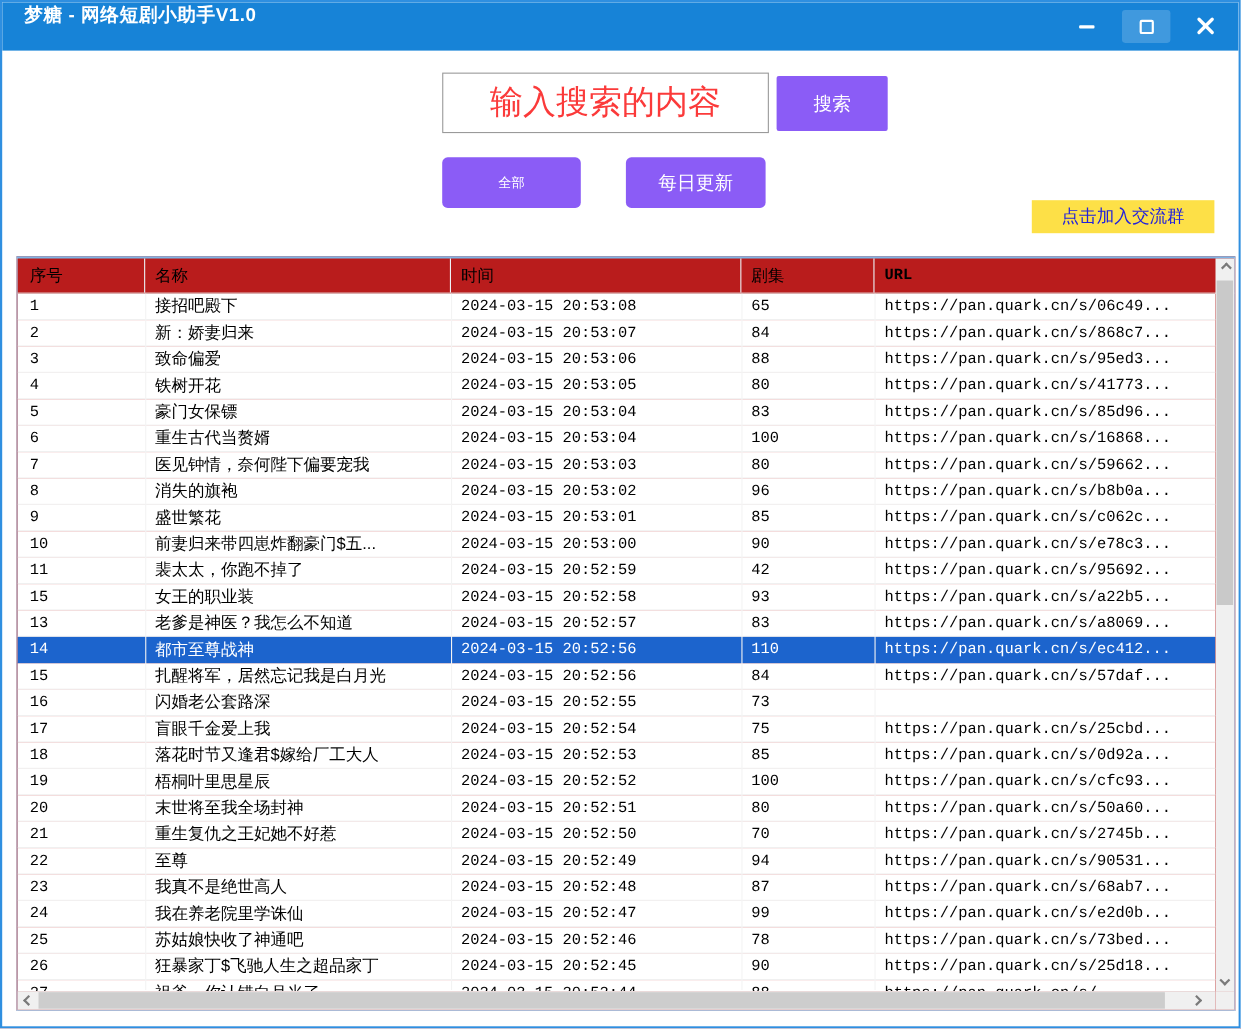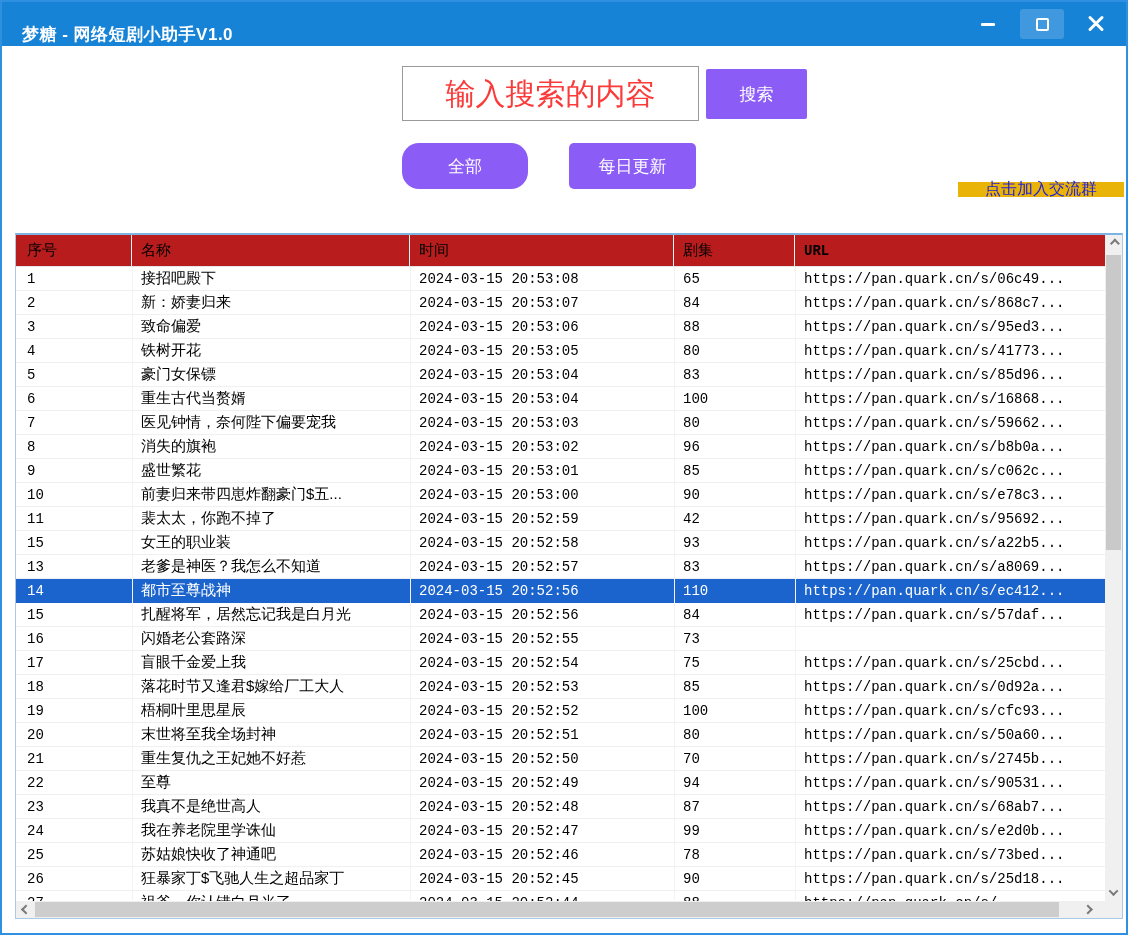--- a/index.html
+++ b/index.html
@@ -7,21 +7,21 @@
   body { font-family:"Liberation Sans", sans-serif; }
 
   .window{
     position:relative; width:1128px; height:935px;
     border:2px solid #2f8fe0; background:#fff; overflow:hidden;
   }
 
   
   .titlebar{
     position:absolute; left:0; top:0; right:0; height:44px;
-    background:#1783d7; display:flex; align-items:flex-end; padding-left:20px;
+    background:#1783d7; display:flex; align-items:flex-start; padding-left:20px;
   }
   .titlebar .title{ color:#fff; font-size:17px; font-weight:bold; letter-spacing:.5px; }
   .win-controls{ position:absolute; right:8px; top:0; height:44px; display:flex; align-items:center; gap:10px; }
   .win-btn{ width:44px; height:30px; display:flex; align-items:center; justify-content:center; cursor:default; }
   .win-btn.max{ background:rgba(255,255,255,.18); border-radius:3px; }
   .glyph-min{ width:14px; height:3px; background:#fff; border-radius:1px; }
   .glyph-max{ width:13px; height:13px; border:2px solid #fff; border-radius:2px; }
   .glyph-close{ position:relative; width:18px; height:18px; }
   .glyph-close::before,.glyph-close::after{
     content:""; position:absolute; left:-1px; top:7px; width:20px; height:3px;
@@ -35,25 +35,25 @@
     position:absolute; left:400px; top:64px; width:297px; height:55px;
     border:1px solid #9a9a9a; font-size:30px; text-align:center; outline:none;
     color:#333; background:#fff; font-family:"Liberation Sans",sans-serif;
   }
   .search-input::placeholder{ color:#fb3a3a; opacity:1; }
   .btn-blue{
     background:#8b5cf6; color:#fff; border:none; cursor:pointer;
     font-family:"Liberation Sans",sans-serif;
   }
   .search-btn{ position:absolute; left:704px; top:67px; width:101px; height:50px; font-size:17px; border-radius:2px; }
-  .all-btn{ position:absolute; left:400px; top:141px; width:126px; height:46px; font-size:17px; border-radius:17px; }
+  .all-btn{ position:absolute; left:400px; top:141px; width:126px; height:46px; font-size:12px; border-radius:5px; }
   .daily-btn{ position:absolute; left:567px; top:141px; width:127px; height:46px; font-size:17px; border-radius:5px; }
   .join-link{
-    position:absolute; left:956px; top:180px; width:166px; height:15px;
-    background:#eab308; color:#2121dd; font-size:16px;
+    position:absolute; left:936px; top:180px; width:166px; height:30px;
+    background:#fde047; color:#2121dd; font-size:16px;
     display:flex; align-items:center; justify-content:center; cursor:pointer;
   }
 
   
   .table{
     position:absolute; left:13px; top:231px; width:1108px; height:686px;
     border:1px solid #a9c9e8; border-top:2px solid #7eb4e4; background:#b91c1c;
   }
   .thead{
     display:flex; height:32px; align-items:center;

